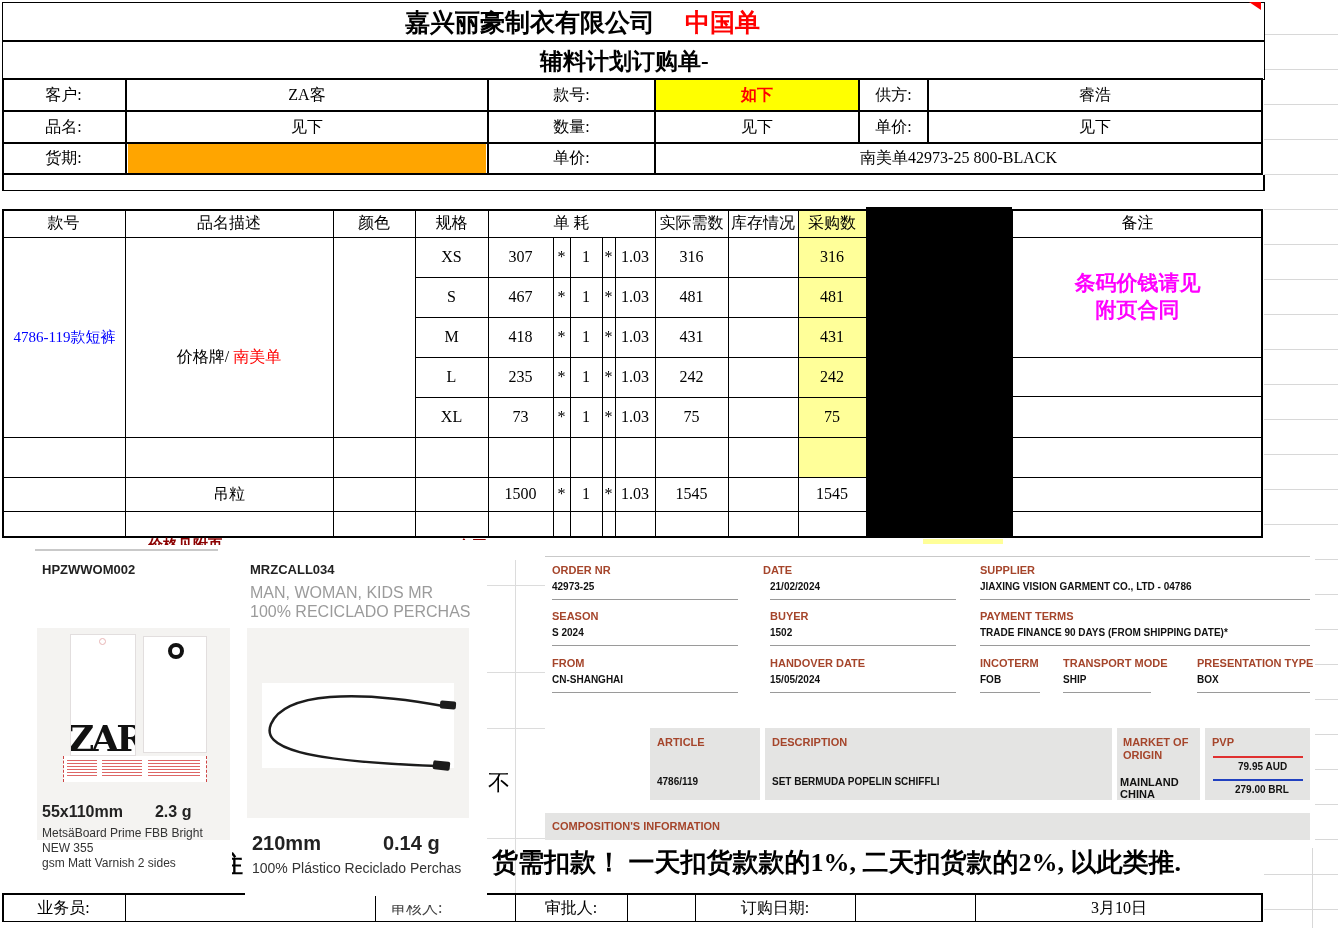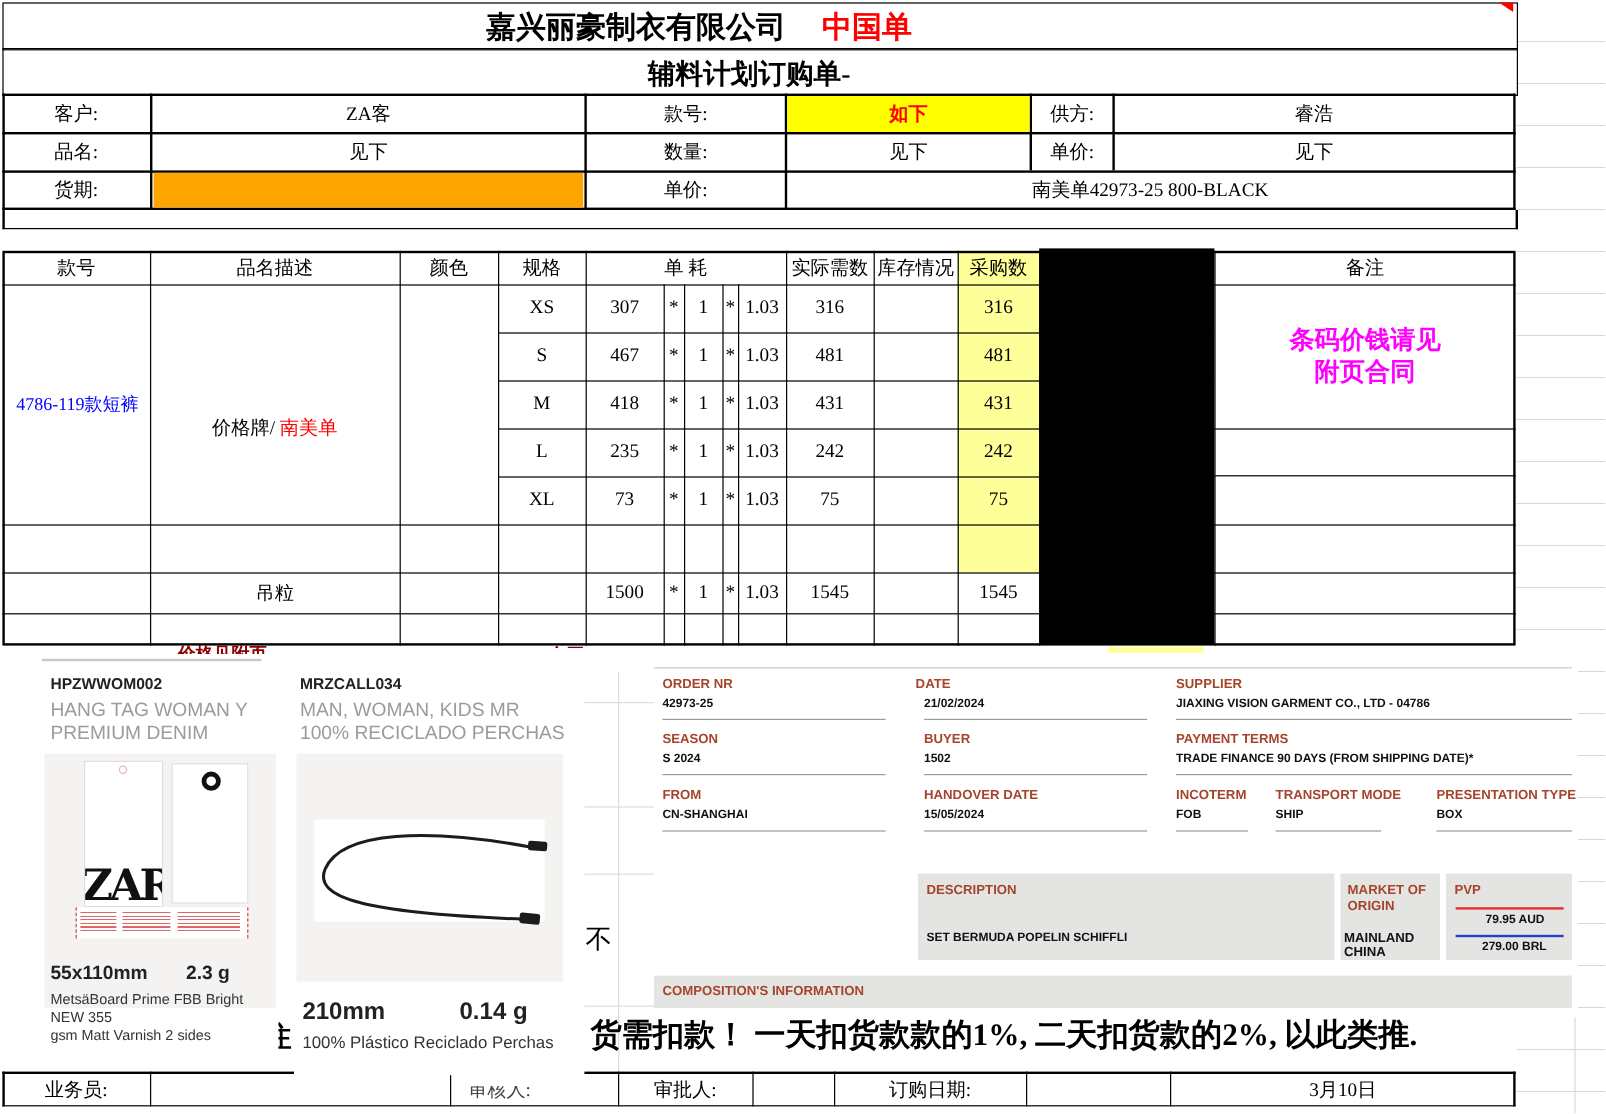--- a/index.html
+++ b/index.html
@@ -194,24 +194,20 @@
     <div style="position:absolute;left:487px;top:585px;width:58px;height:1px;background:#dcdcdc;"></div>
     <div style="position:absolute;left:487px;top:672px;width:58px;height:1px;background:#dcdcdc;"></div>
     <div style="position:absolute;left:487px;top:728px;width:58px;height:1px;background:#dcdcdc;"></div>
     <div style="position:absolute;left:487px;top:838px;width:58px;height:1px;background:#dcdcdc;"></div>
   </div>
   <div style="position:absolute;left:488px;top:768px;font-size:22px;font-family:'Liberation Serif',serif;">不</div>
 
   <div class="card" style="left:8px;top:545px;width:224px;height:345px;">
     <div style="position:absolute;left:27px;top:4px;width:183px;height:2px;background:#c9c9c9;"></div>
     <div style="position:absolute;left:34px;top:17px;font-weight:bold;font-size:13px;color:#222;">HPZWWOM002</div>
-    <div style="position:absolute;left:34px;top:38px;font-size:16px;color:#9b9b9b;line-height:1.2;">
-      <div>HANG TAG WOMAN Y</div>
-      <div>PREMIUM DENIM</div>
-    </div>
     <div style="position:absolute;left:29px;top:83px;width:193px;height:212px;background:#f4f3f1;">
 
       <div style="position:absolute;left:33px;top:6px;width:64px;height:120px;background:#fff;border:1px solid #e2dede;overflow:hidden;">
         <div style="position:absolute;left:28px;top:3px;width:5px;height:5px;border:1px solid #e8b5b5;border-radius:50%;"></div>
         <div style="position:absolute;left:-3px;top:82px;font-family:'DejaVu Serif',serif;font-weight:bold;font-size:36px;letter-spacing:-3px;color:#111;">ZARA</div>
       </div>
 
       <div style="position:absolute;left:106px;top:8px;width:62px;height:115px;background:#fff;border:1px solid #e2dede;">
         <div style="position:absolute;left:24px;top:6px;width:8px;height:8px;border:4px solid #111;border-radius:50%;"></div>
       </div>
@@ -283,20 +279,24 @@
     <div class="panel-label" style="left:435px;top:109px;">INCOTERM</div>
     <div class="panel-value" style="left:435px;top:126px;">FOB</div>
     <div class="panel-underline" style="left:435px;top:144px;width:60px;"></div>
     <div class="panel-label" style="left:518px;top:109px;">TRANSPORT MODE</div>
     <div class="panel-value" style="left:518px;top:126px;">SHIP</div>
     <div class="panel-underline" style="left:518px;top:144px;width:88px;"></div>
     <div class="panel-label" style="left:652px;top:109px;">PRESENTATION TYPE</div>
     <div class="panel-value" style="left:652px;top:126px;">BOX</div>
     <div class="panel-underline" style="left:652px;top:144px;width:113px;"></div>
 
+    <div class="graybox" style="left:105px;top:180px;width:110px;height:72px;">
+      <div class="panel-label" style="left:7px;top:8px;">ARTICLE</div>
+      <div class="panel-value" style="left:7px;top:48px;">4786/119</div>
+    </div>
     <div class="graybox" style="left:220px;top:180px;width:347px;height:72px;">
       <div class="panel-label" style="left:7px;top:8px;">DESCRIPTION</div>
       <div class="panel-value" style="left:7px;top:48px;">SET BERMUDA POPELIN SCHIFFLI</div>
     </div>
     <div class="graybox" style="left:572px;top:180px;width:83px;height:72px;">
       <div class="panel-label" style="left:6px;top:8px;">MARKET OF</div>
       <div class="panel-label" style="left:6px;top:21px;">ORIGIN</div>
       <div class="panel-value" style="left:3px;top:48px;font-size:11px;">MAINLAND CHINA</div>
     </div>
     <div class="graybox" style="left:660px;top:180px;width:105px;height:72px;">

